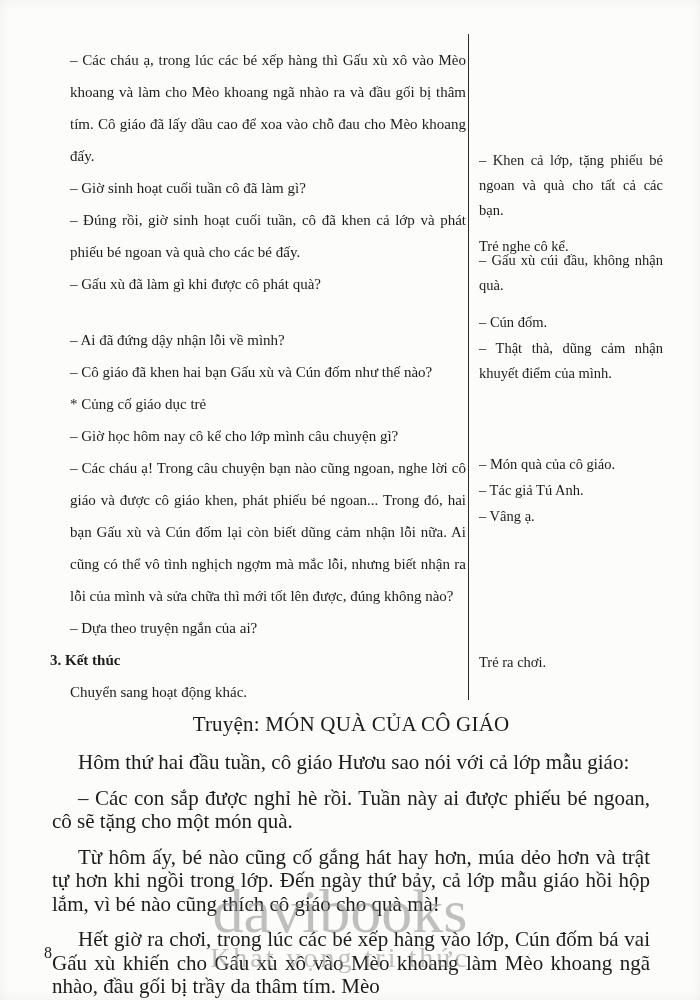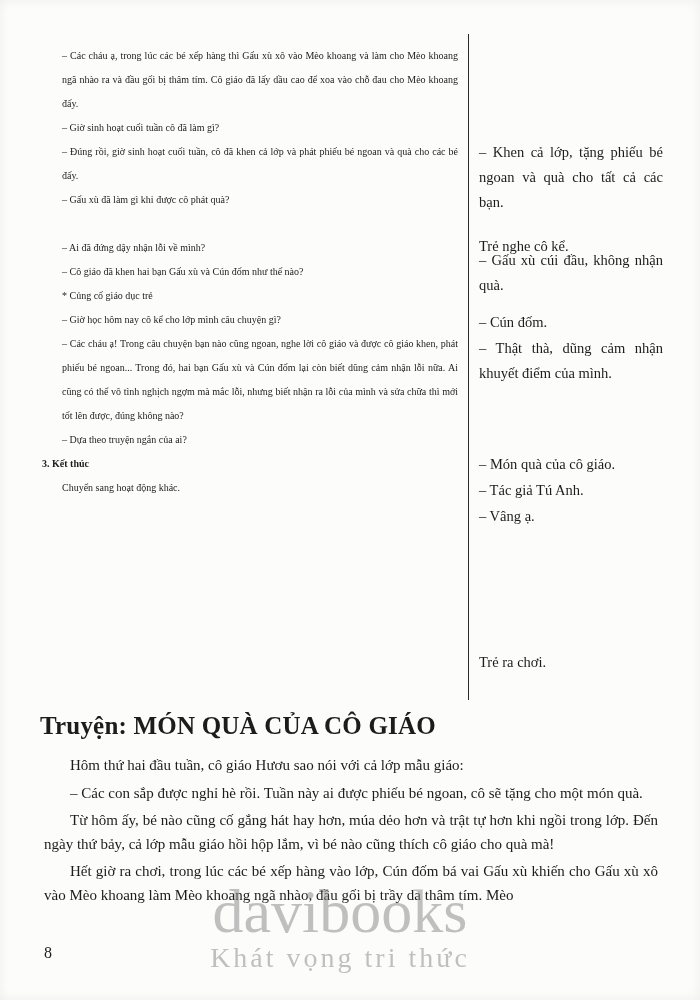--- a/index.html
+++ b/index.html
@@ -19,62 +19,63 @@
   
   .col-divider{
     position:absolute;
     left:468px;top:34px;
     width:1px;height:666px;
     background:#2a2a2a;
   }
   
   .left-col{
     position:absolute;
-    left:62px;top:44px;width:396px;
-    font-size:10px;line-height:24px;
+    left:70px;top:44px;width:396px;
+    font-size:15px;line-height:32px;
     text-align:justify;
   }
   .left-col p{margin:0;}
   .gap-before{margin-top:24px !important;}
   .ending-head{
     display:block;
     margin-left:-20px;
     font-weight:bold;
   }
   
   .right-col{
     position:absolute;
     left:479px;top:44px;width:184px;height:660px;
     font-size:14.5px;line-height:25px;
     text-align:justify;
   }
   .r-item{position:absolute;left:0;width:184px;margin:0;}
-  .r1{top:96px;}
+  .r1{top:104px;}
   .r2{top:190px;}
   .r3{top:204px;}
   .r4{top:266px;}
   .r5{top:292px;}
   .r6{top:408px;}
   .r7{top:434px;}
   .r8{top:460px;}
   .r9{top:606px;}
   
   .story{
     position:absolute;
     left:40px;top:712px;width:622px;
   }
   .story-title{
     margin:0 0 14px 0;
-    font-size:25px;
-    font-weight:bold;
+    text-align:center;
+    font-size:21px;
+    font-weight:normal;
     letter-spacing:0.2px;
   }
   .story p{
-    margin:4px;
-    font-size:15px;
+    margin:12px;
+    font-size:21px;
     line-height:23.5px;
     text-align:justify;
     text-indent:26px;
   }
   
   .page-number{
     position:absolute;
     left:44px;top:944px;
     font-size:16px;
   }

